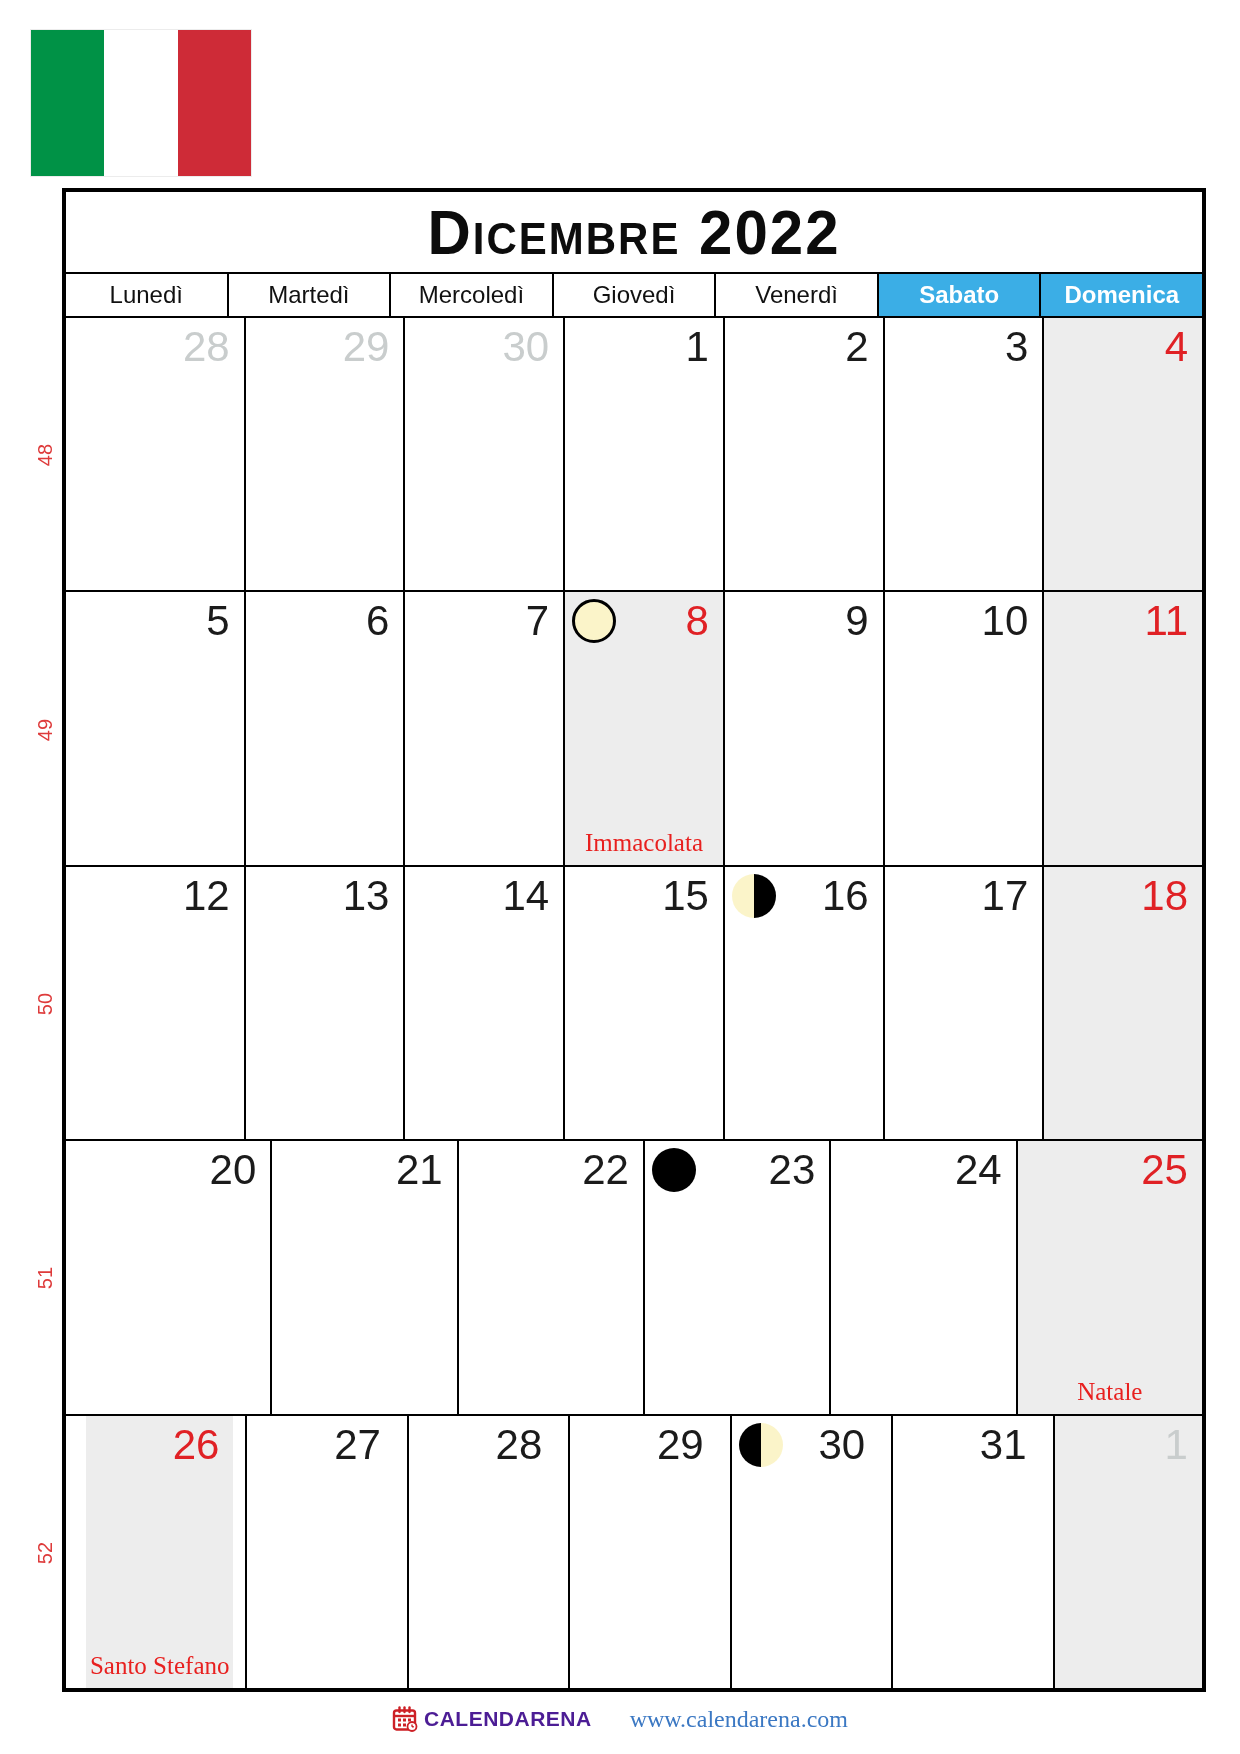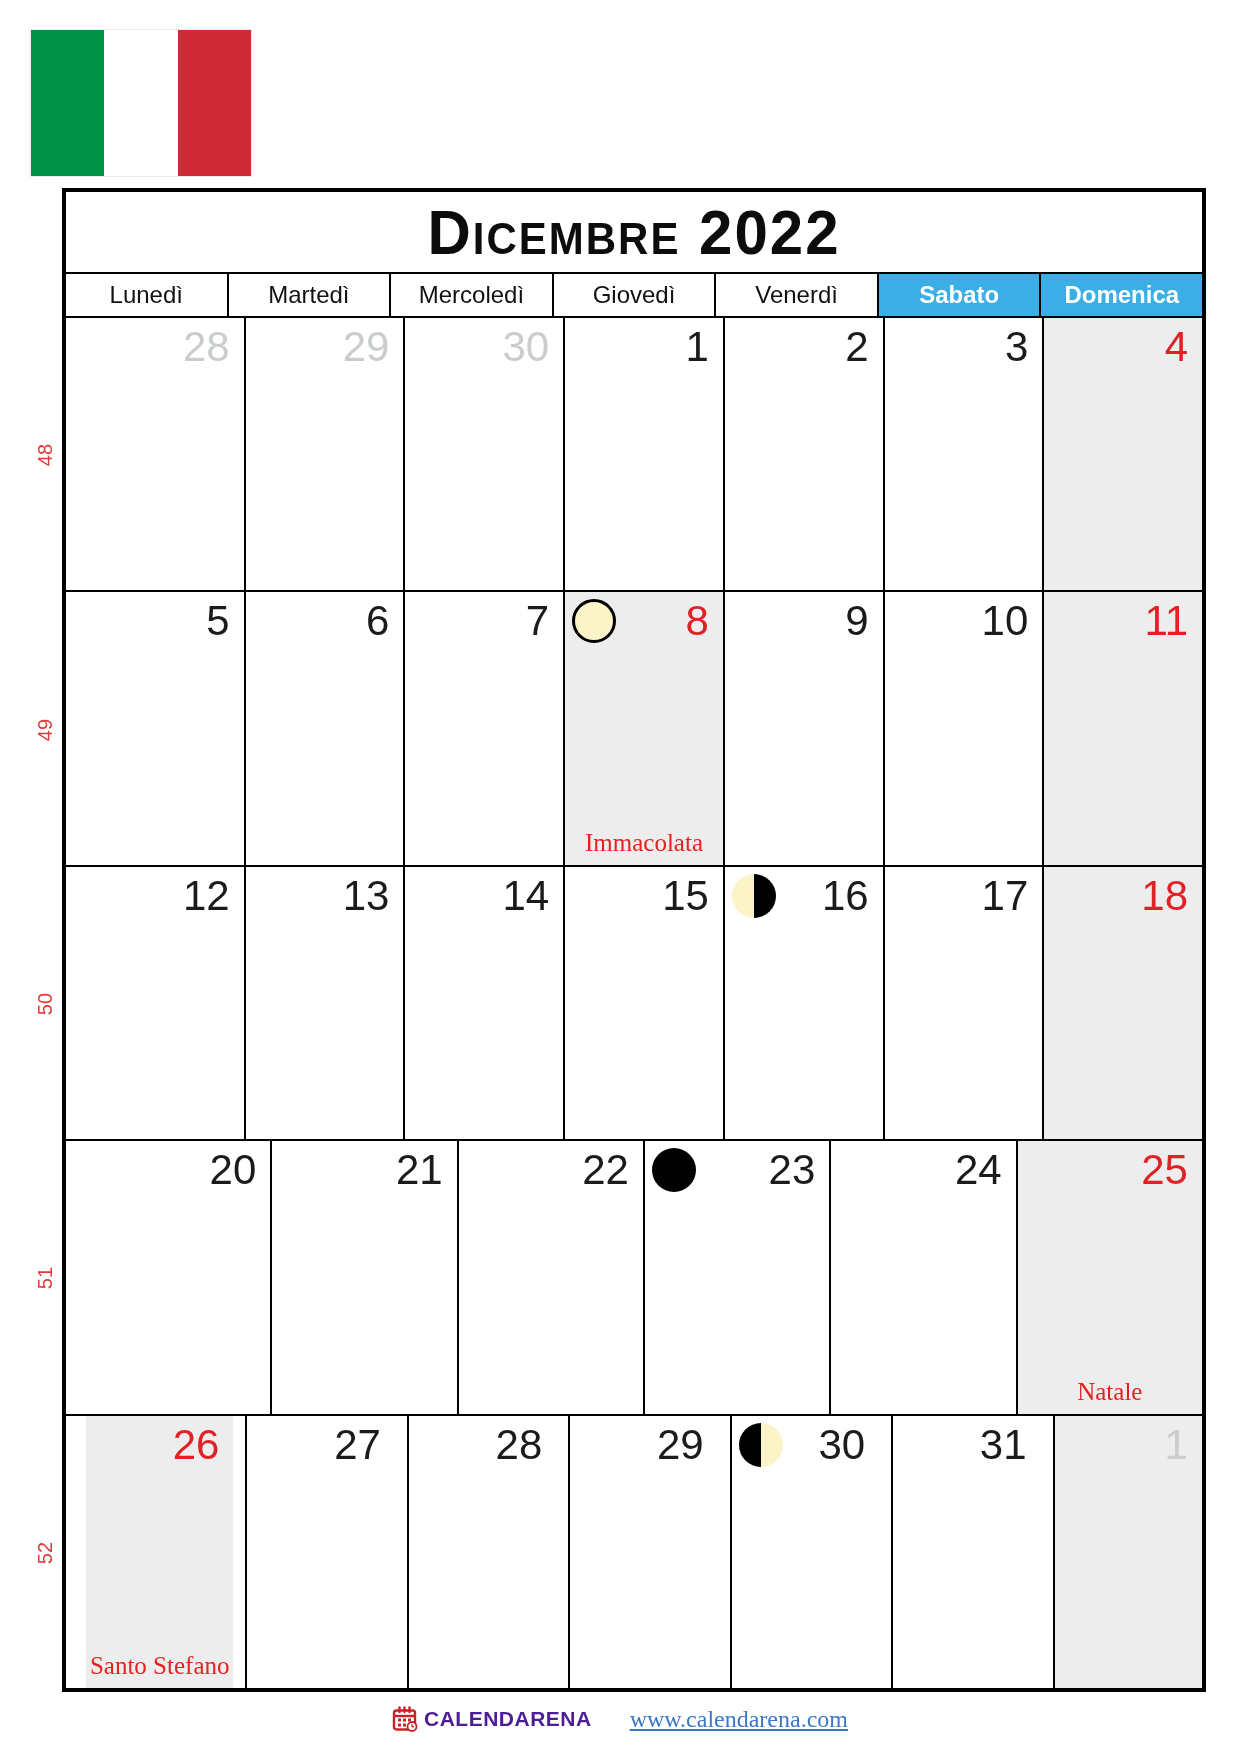--- a/index.html
+++ b/index.html
@@ -47,21 +47,21 @@
   .moon.last-quarter{background:linear-gradient(90deg,var(--moonyellow) 50%,#000 50%);}
   .moon.first-quarter{background:linear-gradient(90deg,#000 50%,var(--moonyellow) 50%);}
 
   
   .wknum{position:absolute;left:28px;width:34px;height:28px;display:flex;align-items:center;justify-content:center;transform:rotate(-90deg);font-size:20px;color:var(--wkred);}
 
   
   .footer{position:absolute;left:0;right:0;top:1700px;height:38px;display:flex;align-items:center;justify-content:center;}
   .logo{display:flex;align-items:center;gap:5px;}
   .brand{font-weight:700;font-size:21px;letter-spacing:0.5px;color:#4c1d95;}
-  .site-link{font-family:"Liberation Serif",serif;font-size:24px;color:var(--link);text-decoration:underline;margin-left:38px;cursor:pointer;}
+  .site-link{font-family:"Liberation Serif",serif;font-size:24px;color:var(--link);margin-left:38px;cursor:pointer;}
 </style>
 </head>
 <body>
 
 <div class="page">
 
   <div class="flag">
     <div class="stripe" id="flag-green" style="background: rgb(0, 146, 70);"></div>
     <div class="stripe" id="flag-white" style="background: rgb(255, 255, 255);"></div>
     <div class="stripe" id="flag-red" style="background: rgb(206, 43, 55);"></div>

